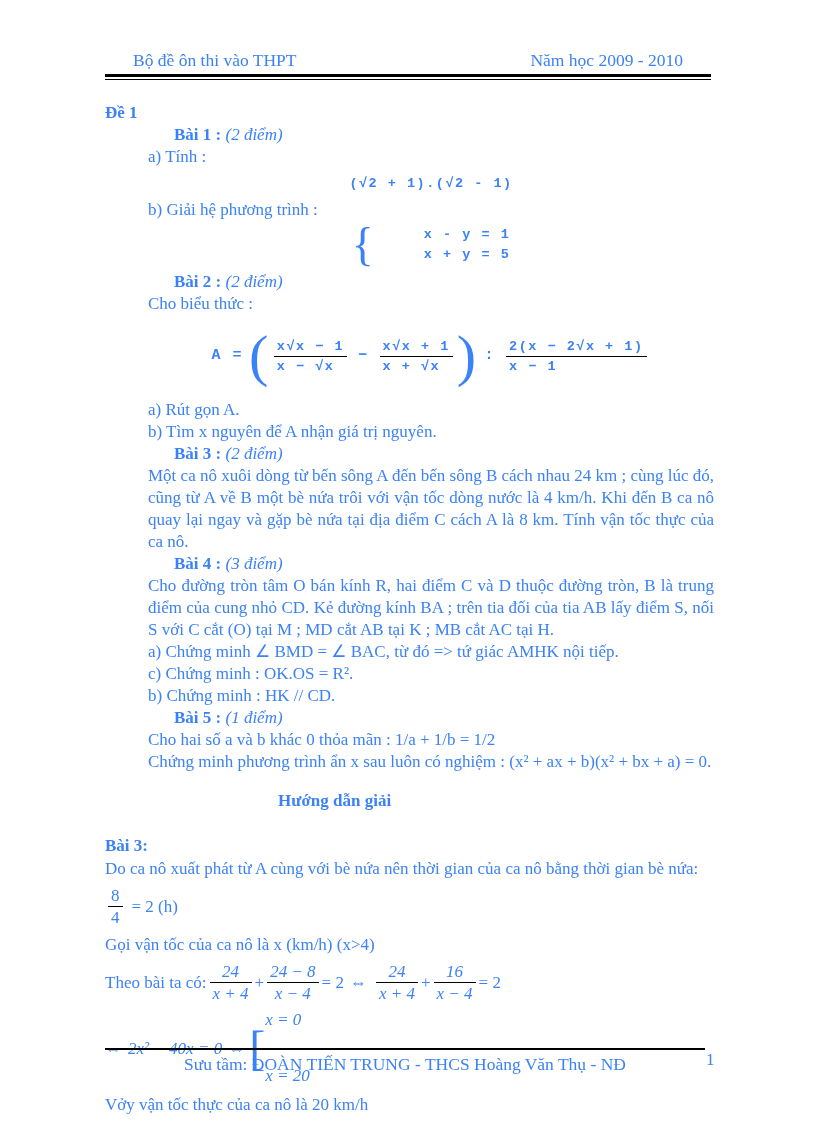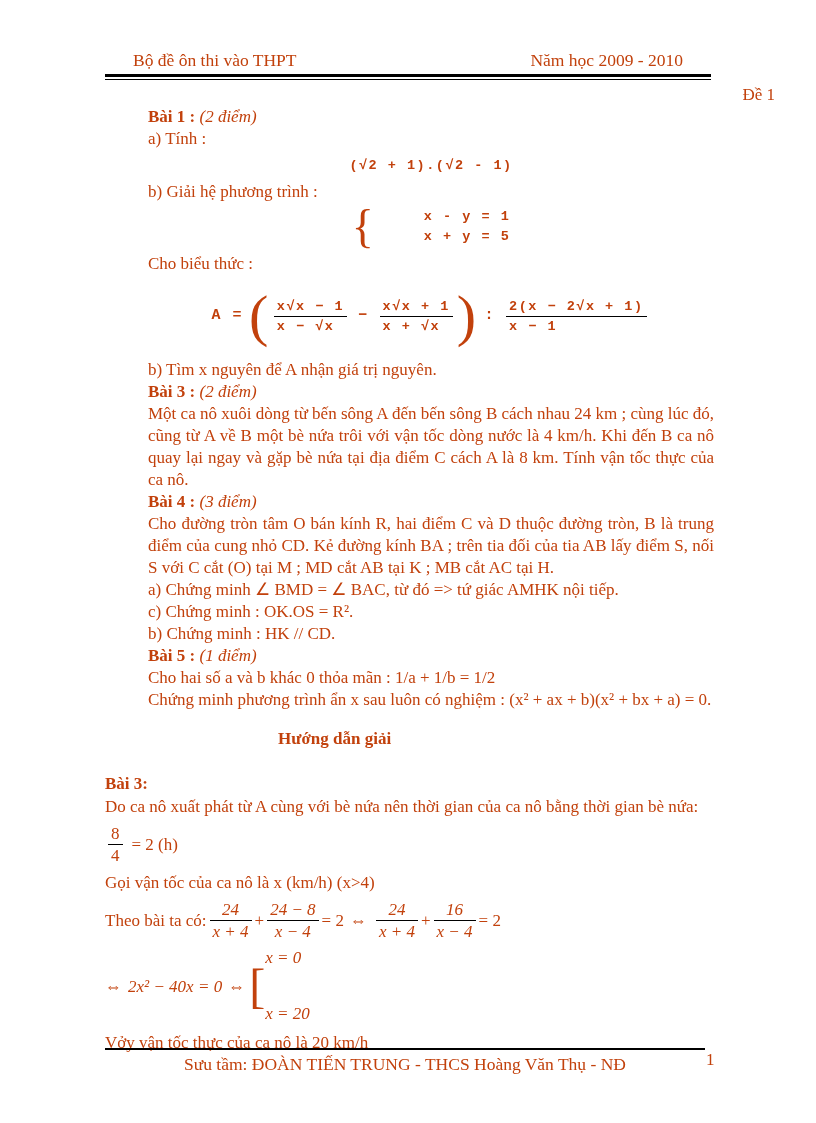--- a/index.html
+++ b/index.html
@@ -1,36 +1,36 @@
 <!DOCTYPE html>
 <html><head>
 <meta charset="utf-8">
 <style>
   html,body { margin:0; padding:0; background:#888; }
   .page {
     position:relative;
     width:816px; height:1123px;
     background:#ffffff;
     font-family:"Liberation Serif", serif;
-    font-size:17px; color:#c2410c;
+    font-size:17px; color:#3b82f6;
     overflow:hidden;
     margin:0 auto;
   }
   .content { position:absolute; left:105px; top:50px; width:690px; }
 
   
   .hdr { display:flex; justify-content:space-between; width:606px; padding:0 28px 0 28px; box-sizing:border-box; font-size:17.5px; }
   .hdr-rule { width:606px; margin-top:3px; border-top:3px solid #000; border-bottom:1px solid #000; height:2px; }
 
-  .doc-title { width:670px; text-align:right; font-weight:normal; margin-top:4px; line-height:22px; }
+  .doc-title { width:670px; text-align:left; font-weight:bold; margin-top:22px; line-height:22px; }
 
   
   .problems { margin-left:43px; width:566px; line-height:22px; }
   .problems p { margin:0; }
-  .lbl { font-weight:bold; }
+  .lbl { font-weight:bold;margin-left:26px; }
   .pts { font-style:italic; }
   .just { text-align:justify; }
 
   
   .tt { font-family:"Liberation Mono", monospace; font-weight:bold; font-size:13.5px; letter-spacing:1.5px; }
   .center-line { text-align:center; margin:5px 0 4px 0; }
 
   .system { display:flex; justify-content:center; align-items:center; margin:2px 0 4px 0; }
   .system .brace { font-family:"Liberation Serif", serif; font-weight:400; font-size:46px; line-height:44px; margin-right:2px; }
   .system .eqs { display:flex; flex-direction:column;margin-left:48px; }
@@ -88,40 +88,42 @@
       <div class="center-line tt">(√2 + 1).(√2 - 1)</div>
       <p>b) Giải hệ phương trình :</p>
       <div class="system">
         <span class="brace">{</span>
         <span class="eqs tt">
           <span>x - y = 1</span>
           <span>x + y = 5</span>
         </span>
       </div>
 
+      <p><span class="lbl">Bài 2 :</span> <span class="pts">(2 điểm)</span></p>
       <p>Cho biểu thức :</p>
       <div class="bigformula tt">
         <span class="lhs">A =</span>
         <span class="paren">(</span>
         <span class="frac">
           <span class="fnum">x√x − 1</span>
           <span class="fden">x − √x</span>
         </span>
         <span class="op">−</span>
         <span class="frac">
           <span class="fnum">x√x + 1</span>
           <span class="fden">x + √x</span>
         </span>
         <span class="paren">)</span>
         <span class="op">:</span>
         <span class="frac">
           <span class="fnum">2(x − 2√x + 1)</span>
           <span class="fden">x − 1</span>
         </span>
       </div>
+      <p>a) Rút gọn A.</p>
       <p>b) Tìm x nguyên để A nhận giá trị nguyên.</p>
 
       <p><span class="lbl">Bài 3 :</span> <span class="pts">(2 điểm)</span></p>
       <p class="just">Một ca nô xuôi dòng từ bến sông A đến bến sông B cách nhau 24 km ; cùng lúc đó, cũng từ A về B một bè nứa trôi với vận tốc dòng nước là 4 km/h. Khi đến B ca nô quay lại ngay và gặp bè nứa tại địa điểm C cách A là 8 km. Tính vận tốc thực của ca nô.</p>
 
       <p><span class="lbl">Bài 4 :</span> <span class="pts">(3 điểm)</span></p>
       <p class="just">Cho đường tròn tâm O bán kính R, hai điểm C và D thuộc đường tròn, B là trung điểm của cung nhỏ CD. Kẻ đường kính BA ; trên tia đối của tia AB lấy điểm S, nối S với C cắt (O) tại M ; MD cắt AB tại K ; MB cắt AC tại H.</p>
       <p>a) Chứng minh ∠ BMD = ∠ BAC, từ đó =&gt; tứ giác AMHK nội tiếp.</p>
       <p>c) Chứng minh : OK.OS = R².</p>
       <p>b) Chứng minh : HK // CD.</p>

